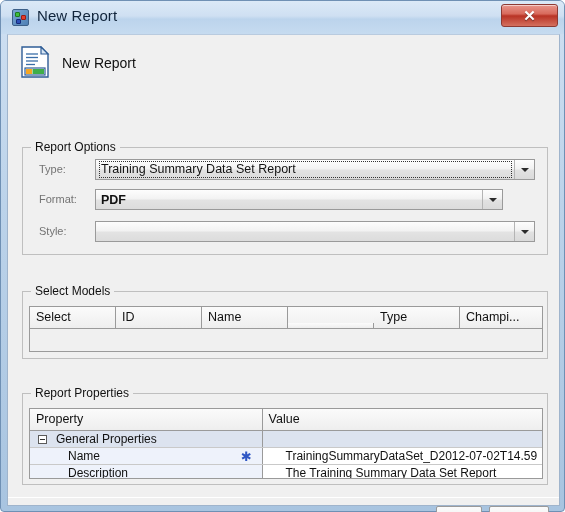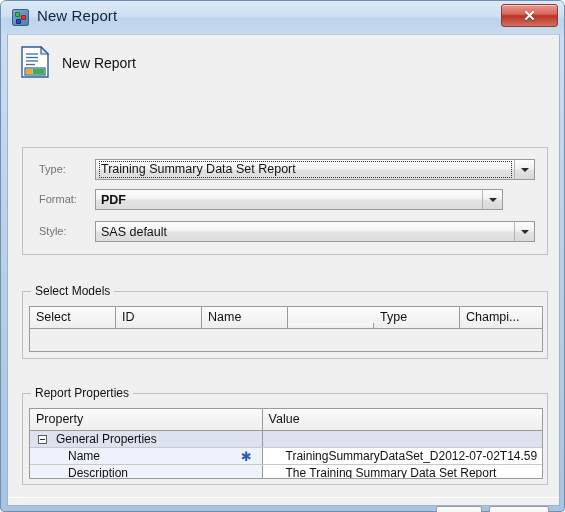--- a/index.html
+++ b/index.html
@@ -292,40 +292,40 @@
           <line x1="5" y1="18.5" x2="14" y2="18.5"></line>
         </g>
         <rect x="4" y="22" width="20" height="7" fill="#ffffff" stroke="#2f5d96" stroke-width="1.2"></rect>
         <rect x="5" y="23" width="6" height="5" fill="#f5a623"></rect>
         <rect x="11.5" y="23" width="11.5" height="5" fill="#3fae49"></rect>
       </svg>
       <div id="header-title">New Report</div>
     </div>
 
     <div class="groupbox" id="grp-report-options">
+      <span class="group-label">Report Options</span>
 
       <span class="form-label" style="left:16px; top:15px;">Type:</span>
       <div class="combo focused" style="left:72px; top:11px; width:440px;">
         <span class="combo-text">Training Summary Data Set Report</span>
         <span class="combo-arrow-btn">
             <span class="caret-down"></span>
           </span>
       </div>
 
       <span class="form-label" style="left:16px; top:45px;">Format:</span>
       <div class="combo" style="left:72px; top:41px; width:408px;font-weight:bold;">
         <span class="combo-text">PDF</span>
         <span class="combo-arrow-btn">
             <span class="caret-down"></span>
           </span>
       </div>
 
       <span class="form-label" style="left:16px; top:77px;">Style:</span>
       <div class="combo" style="left:72px; top:73px; width:440px;">
-        <span class="combo-text">SAS default</span>
         <span class="combo-arrow-btn">
             <span class="caret-down"></span>
           </span>
       </div>
     </div>
 
     <div class="groupbox" id="grp-select-models">
       <span class="group-label">Select Models</span>
       <div class="tbl" id="models-table">
         <div class="tbl-head">

